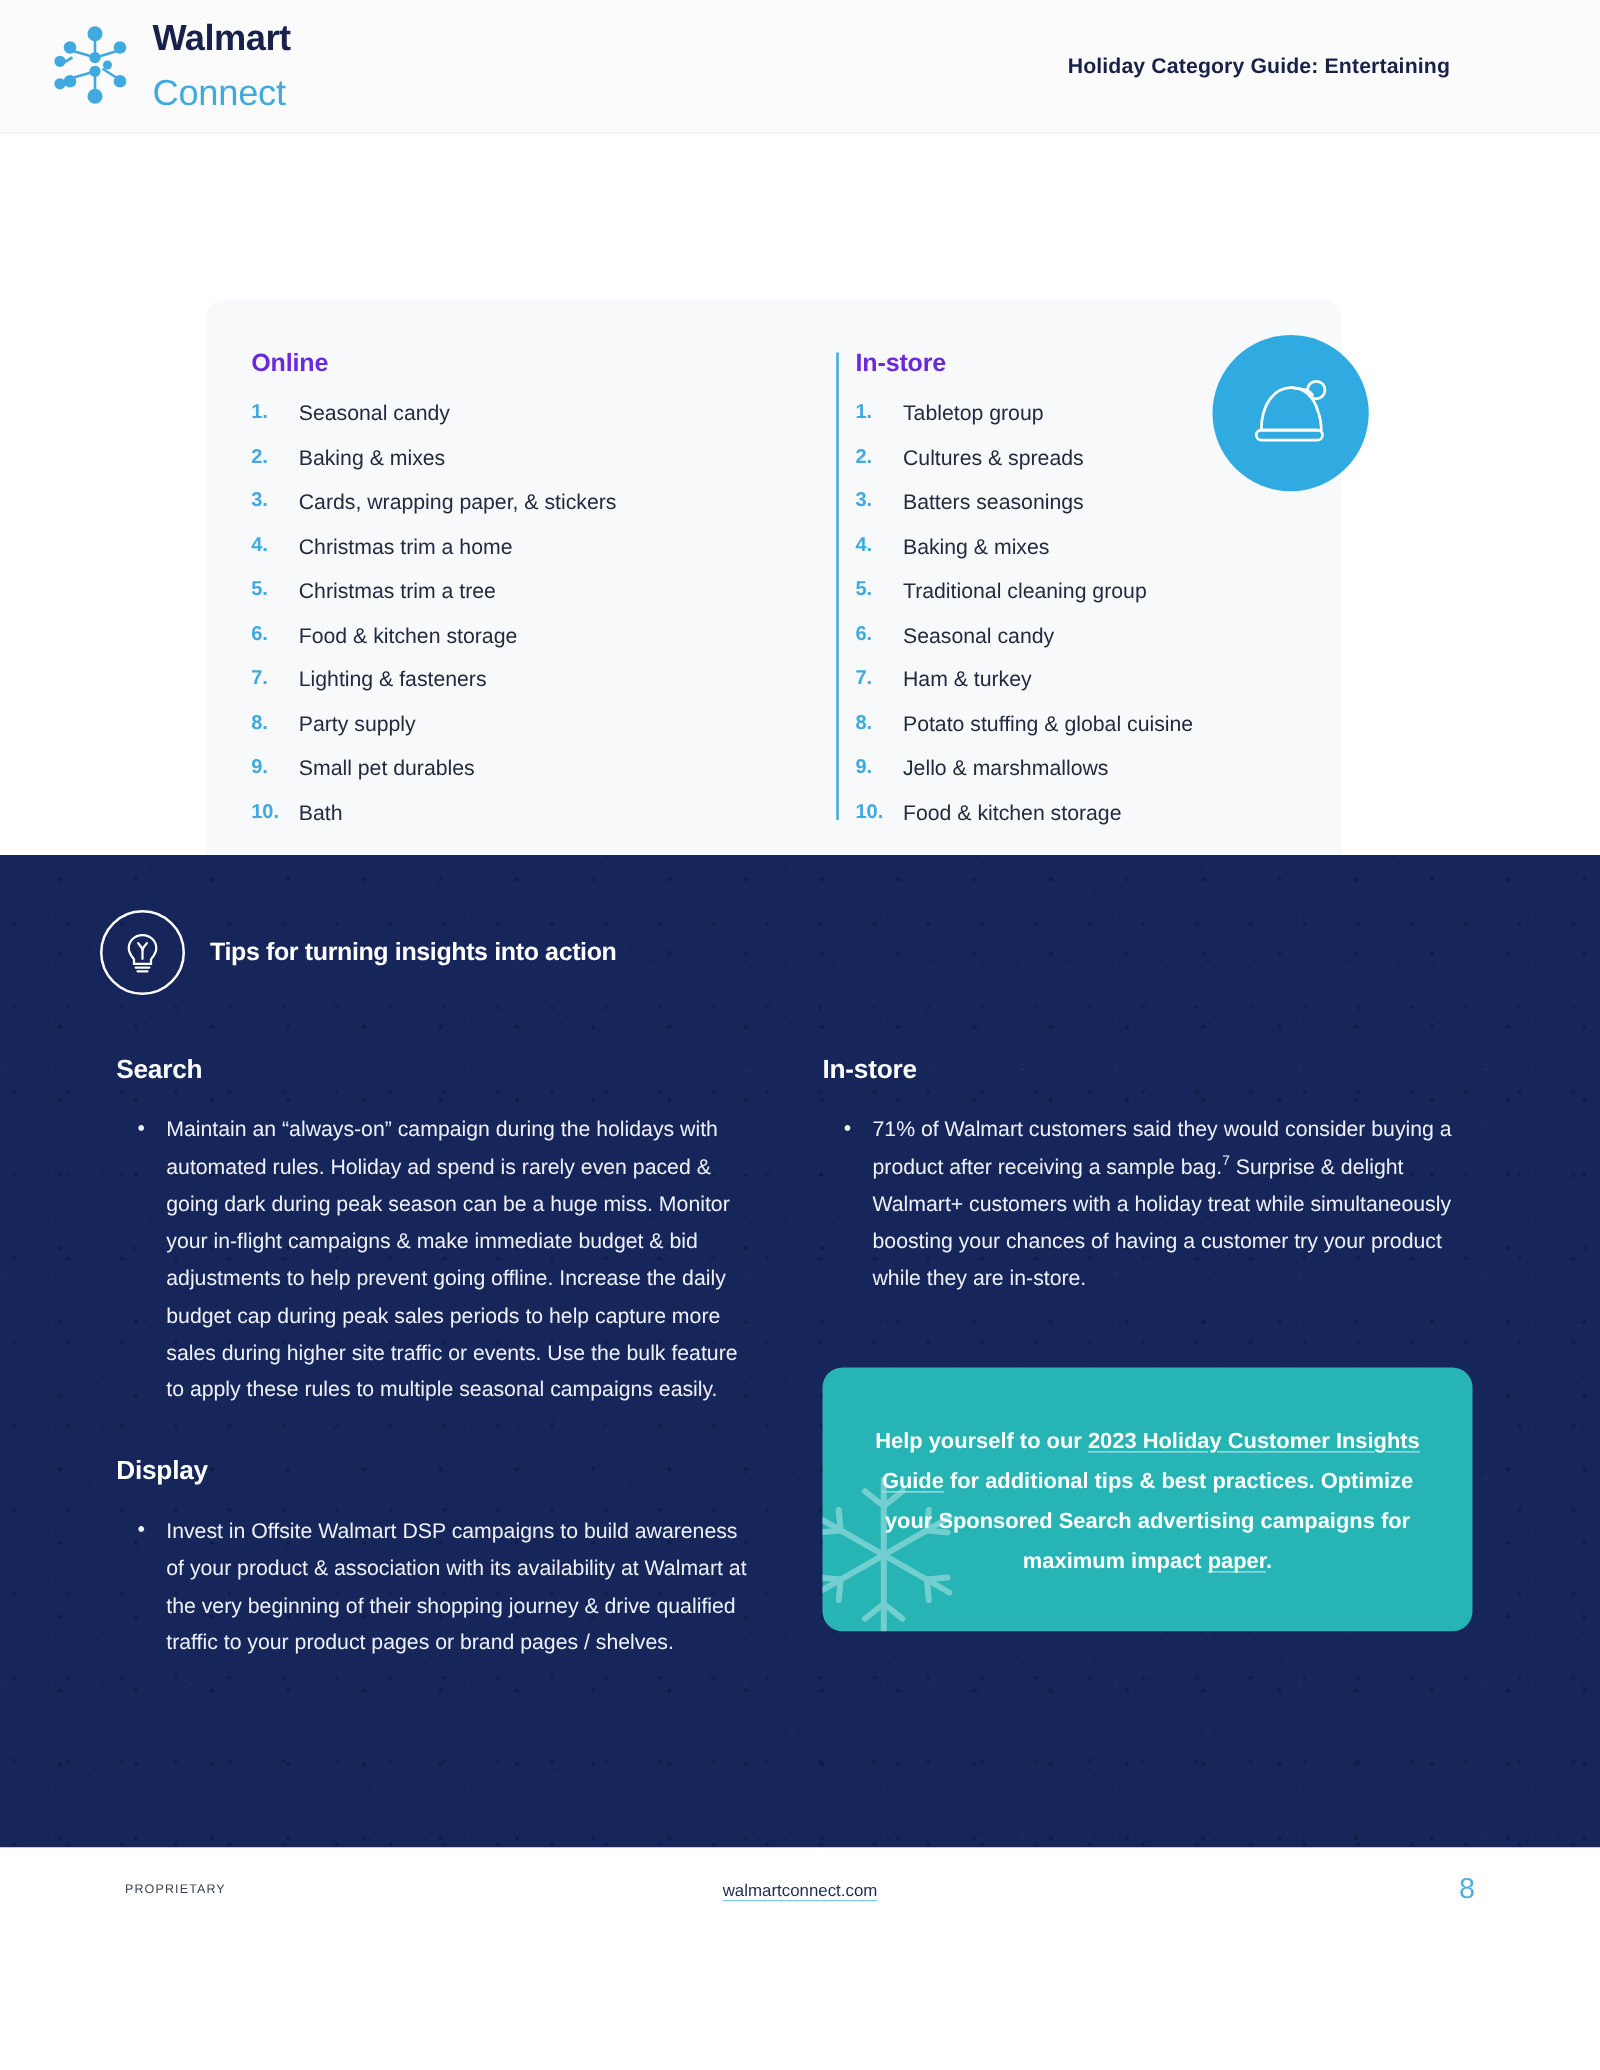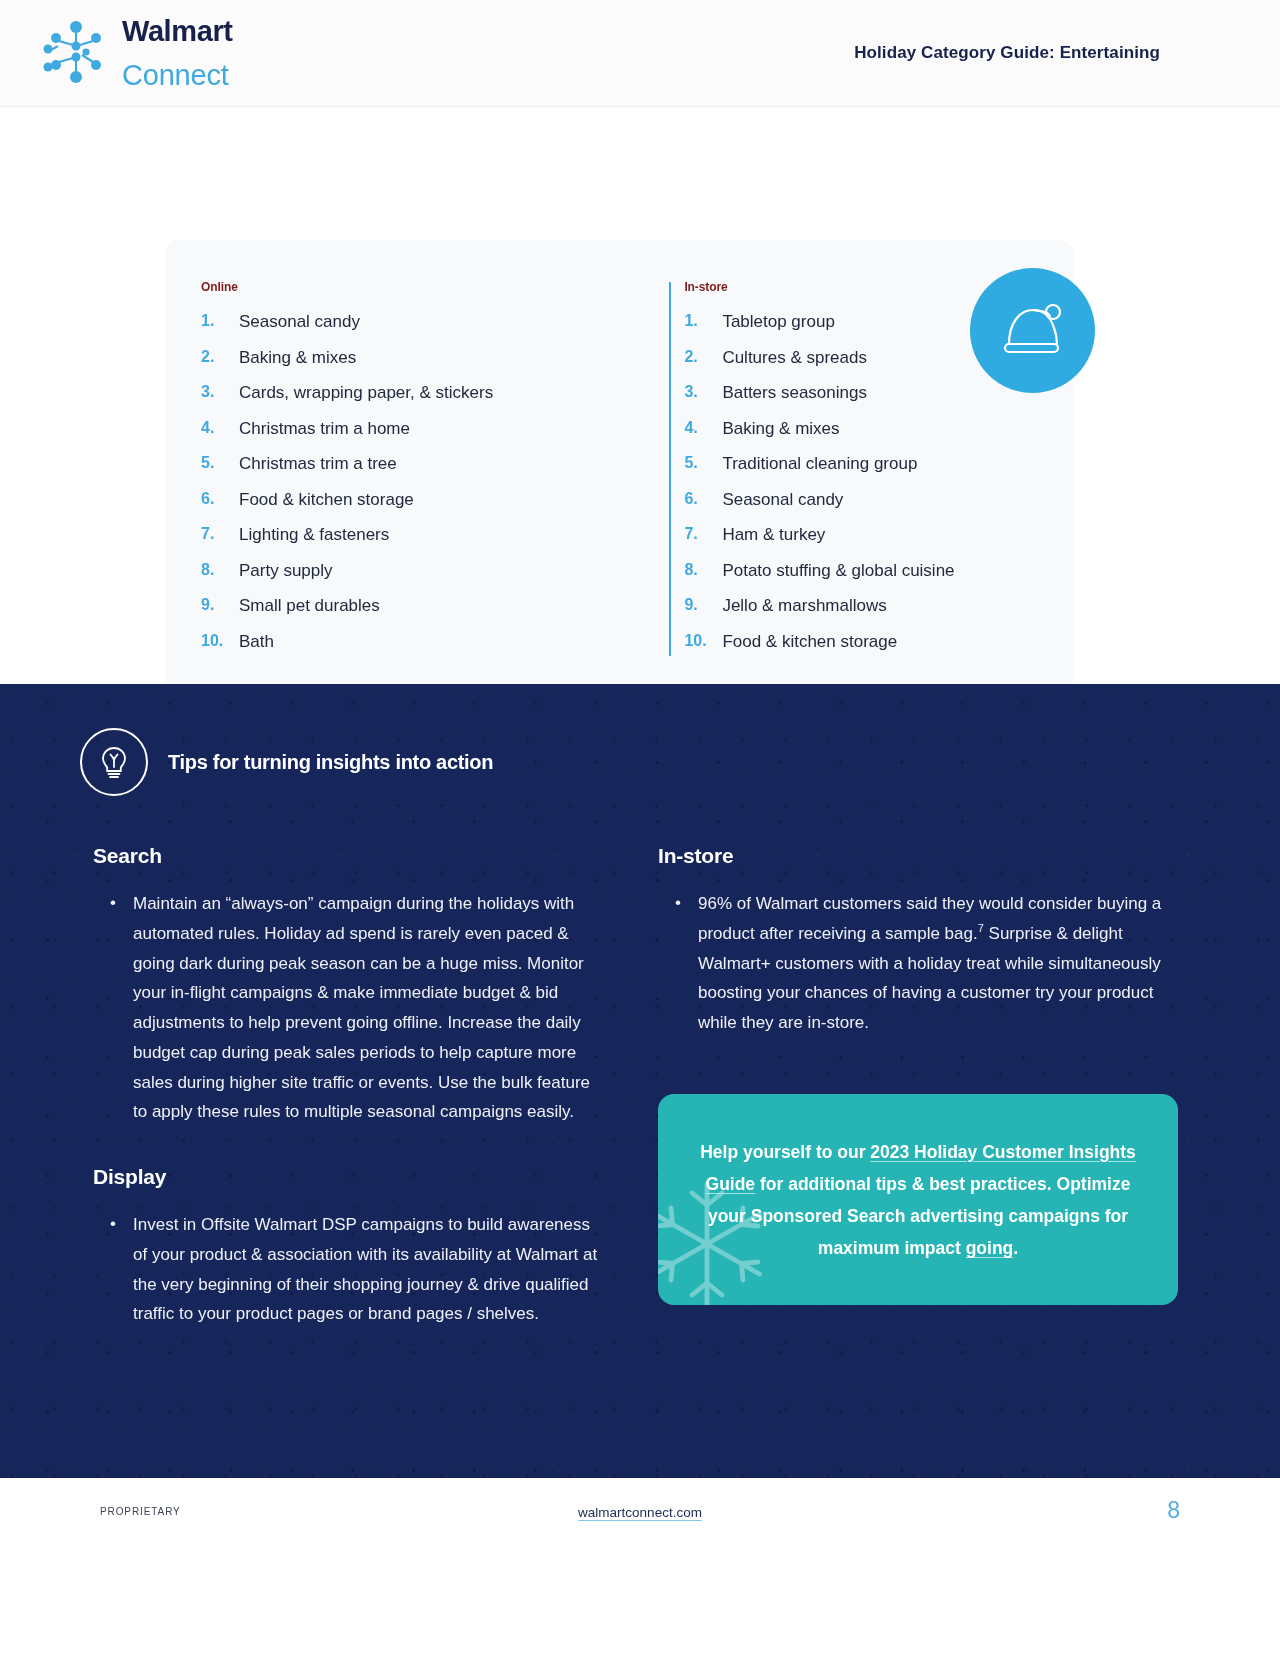--- a/index.html
+++ b/index.html
@@ -91,23 +91,23 @@
   .card-heading sup { font-size: 11px; top: -0.7em; position: relative; }
 
   .lists-wrap {
     display: flex;
     position: relative;
   }
   .list-col { width: 452px; position: relative; }
   .list-col.right { padding-left: 75px; }
 
   .col-label {
-    font-size: 12px;
-    font-weight: bold;
-    color: #7f1d1d;
+    font-size: 20px;
+    font-weight: bold;
+    color: #6d28d9;
     margin-bottom: 19px;
     letter-spacing: -0.1px;
   }
 
   .vdivider {
     position: absolute;
     left: 468px;
     top: 2px;
     width: 2px;
     height: 374px;
@@ -471,21 +471,21 @@
         <li>
           <span>Invest in Offsite Walmart DSP campaigns to build awareness of your product &amp; association with its availability at Walmart at the very beginning of their shopping journey &amp; drive qualified traffic to your product pages or brand pages / shelves.</span>
         </li>
       </ul>
     </div>
 
     <div class="tips-col-right">
       <h3 class="subhead">In-store</h3>
       <ul class="tip-list">
         <li>
-          <span>96% of Walmart customers said they would consider buying a product after receiving a sample bag.</span><sup>7</sup><span> Surprise &amp; delight Walmart+ customers with a holiday treat while simultaneously boosting your chances of having a customer try your product while they are in-store.</span>
+          <span>71% of Walmart customers said they would consider buying a product after receiving a sample bag.</span><sup>7</sup><span> Surprise &amp; delight Walmart+ customers with a holiday treat while simultaneously boosting your chances of having a customer try your product while they are in-store.</span>
         </li>
       </ul>
 
       <div class="teal-callout">
         <svg class="snowflake-deco" viewBox="0 0 100 100">
           <g stroke="#bfeaea" stroke-width="3.2" stroke-linecap="round" fill="none">
             <line x1="50" y1="10" x2="50" y2="90"></line>
             <line x1="15" y1="30" x2="85" y2="70"></line>
             <line x1="15" y1="70" x2="85" y2="30"></line>
             <line x1="50" y1="24" x2="40" y2="16"></line>
@@ -495,21 +495,21 @@
             <line x1="27" y1="37" x2="16" y2="38"></line>
               <line x1="27" y1="37" x2="26" y2="26"></line>
             <line x1="73" y1="63" x2="84" y2="62"></line>
               <line x1="73" y1="63" x2="74" y2="74"></line>
             <line x1="27" y1="63" x2="16" y2="62"></line>
               <line x1="27" y1="63" x2="26" y2="74"></line>
             <line x1="73" y1="37" x2="84" y2="38"></line>
               <line x1="73" y1="37" x2="74" y2="26"></line>
           </g>
         </svg>
-        <p><span>Help yourself to our </span><a href="#">2023 Holiday Customer Insights Guide</a><span> for additional tips &amp; best practices. Optimize your Sponsored Search advertising campaigns for maximum impact </span><a href="#">going</a><span>.</span></p>
+        <p><span>Help yourself to our </span><a href="#">2023 Holiday Customer Insights Guide</a><span> for additional tips &amp; best practices. Optimize your Sponsored Search advertising campaigns for maximum impact </span><a href="#">paper</a><span>.</span></p>
       </div>
     </div>
   </div>
 </section>
 
 <footer class="page-footer">
   <div class="footer-proprietary">PROPRIETARY</div>
   <a class="footer-link" href="#">walmartconnect.com</a>
   <div class="footer-pagenum">8</div>
 </footer>

